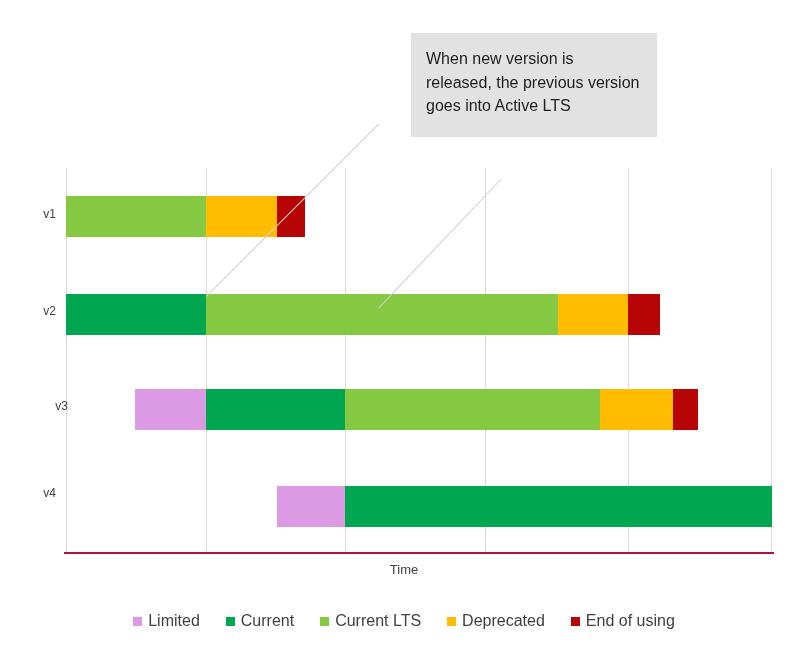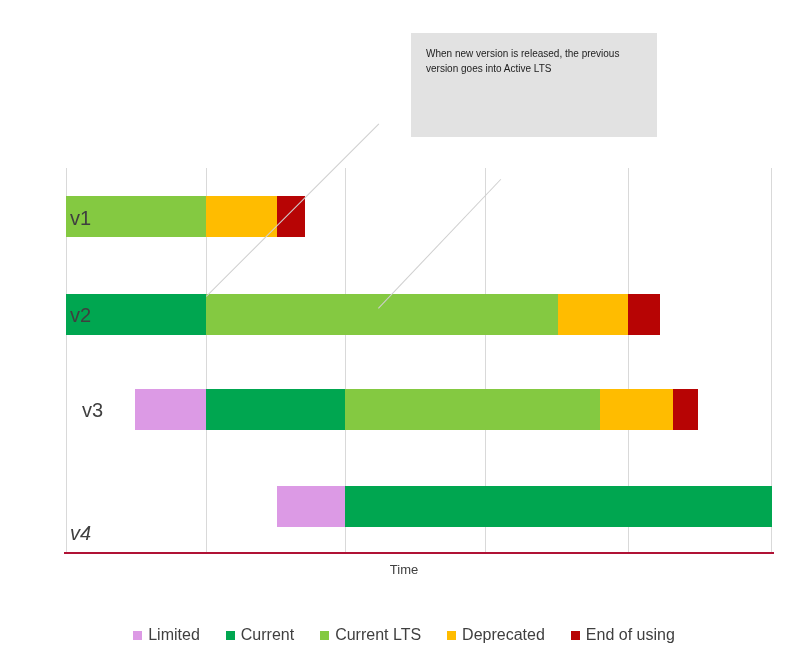--- a/index.html
+++ b/index.html
@@ -18,42 +18,42 @@
   .gridline{position:absolute;top:0;bottom:0;width:1px;background:#d9d9d9;}
   .axis-baseline{position:absolute;left:64px;top:552px;width:710px;height:2px;background:#b01235;}
 
   
   .bar-row{position:absolute;left:0;height:41px;}
   .seg{position:absolute;top:0;height:100%;}
 
   
   .cat-label{
     position:absolute;left:0;width:56px;text-align:right;
-    font-size:20px;color:#3f3f3f;margin-left:35px;
+    font-size:12px;color:#3f3f3f;
   }
 
   
   .axis-title{
     position:absolute;left:0;width:808px;text-align:center;
     top:562px;font-size:13px;color:#404040;
   }
 
   
   .callout{
     position:absolute;background:#e2e2e2;
-    font-size:10px;line-height:1.47;color:#1d1d1d;
+    font-size:16px;line-height:1.47;color:#1d1d1d;
     padding:14px 16px 14px 15px;
     box-sizing:border-box;
   }
   .leader{position:absolute;transform-origin:0 0;height:1px;background:#cfcfcf;}
 
   
   .legend{
     position:absolute;left:0;width:808px;top:612px;
-    display:flex;justify-content:center;align-items:center;gap:26px;margin-top:14px;
+    display:flex;justify-content:center;align-items:center;gap:26px;
   }
   .legend-item{display:flex;align-items:center;gap:6px;}
   .legend-swatch{width:9px;height:9px;display:block;}
   .legend-label{font-size:16px;color:#3f3f3f;white-space:nowrap;}
 </style>
 </head>
 <body>
 
 <div id="chart-root">
 
@@ -90,21 +90,21 @@
       <div class="seg" style="left:211px;width:68px;background:#dc9ae5;"></div>
       <div class="seg" style="left:279px;width:427px;background:#00a650;"></div>
     </div>
   </div>
 
   <div class="axis-baseline"></div>
 
   <div class="cat-label" style="top:207px;">v1</div>
   <div class="cat-label" style="top:304px;">v2</div>
   <div class="cat-label" style="top:399px;padding-left:12px;">v3</div>
-  <div class="cat-label" style="top:522px;font-style:italic;">v4</div>
+  <div class="cat-label" style="top:486px;">v4</div>
 
   <div class="leader" style="left:206px;top:296px;width:244px;transform:rotate(-45deg);"></div>
   <div class="leader" style="left:378px;top:308px;width:178px;transform:rotate(-46.5deg);"></div>
 
   <div class="callout" style="left:411px;top:33px;width:246px;height:104px;">When new version is released, the previous version goes into Active LTS</div>
 
 
   <div class="axis-title">Time</div>
 
   <div class="legend">

